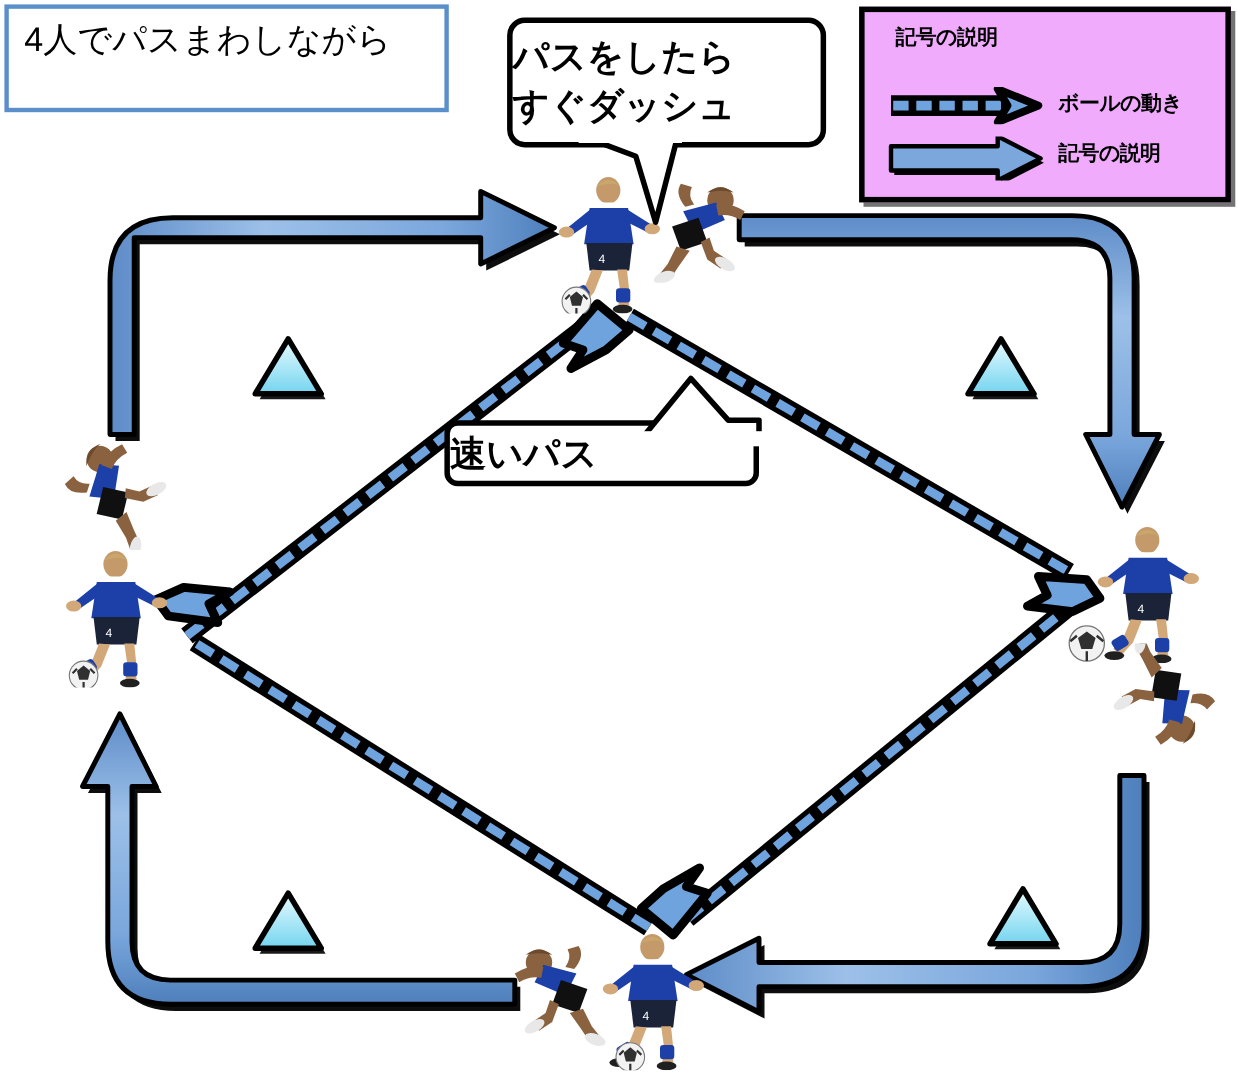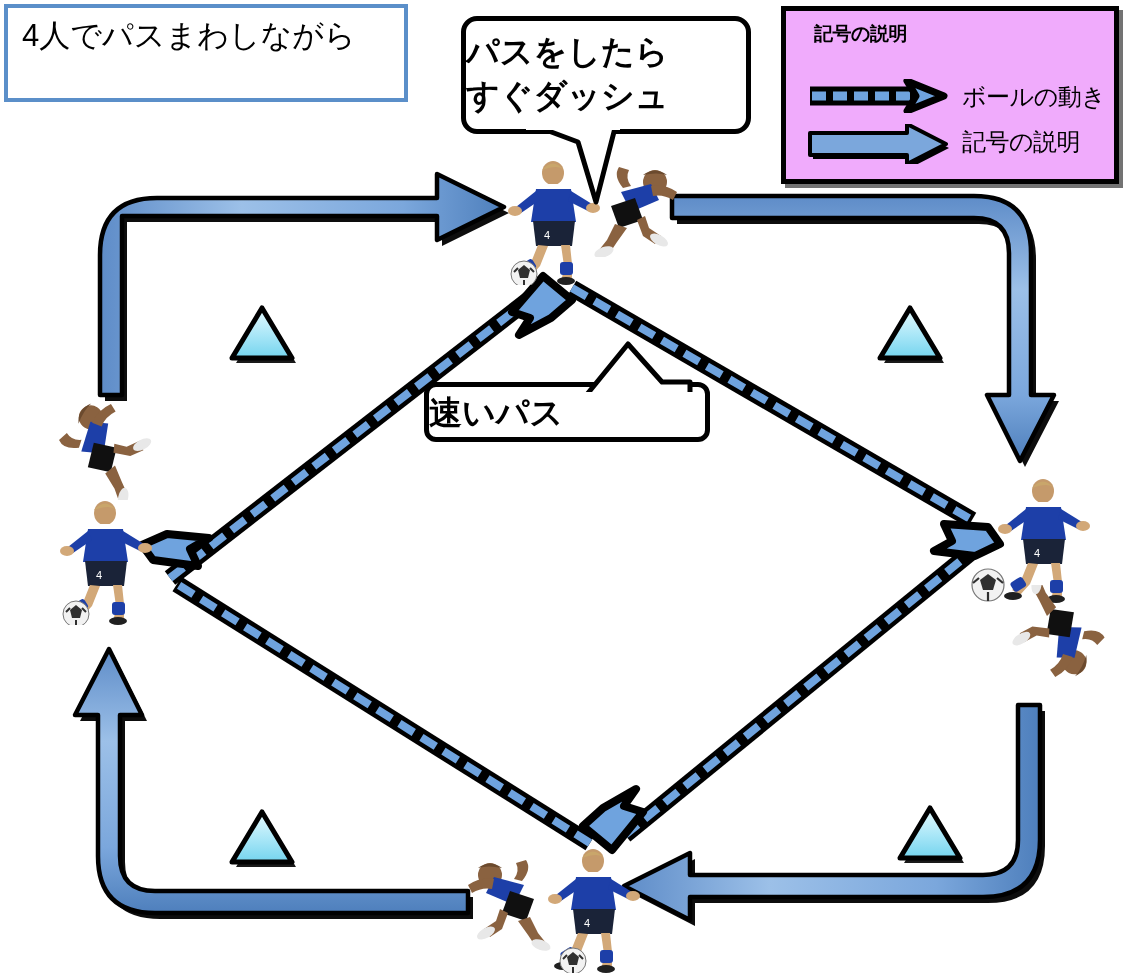--- a/index.html
+++ b/index.html
@@ -58,22 +58,22 @@
     color: #000000;
     letter-spacing: -0.5px;
   }
   .legend-row { position: absolute; }
   #legend-row-ball { left: 18px; top: 68px; }
   #legend-row-player { left: 18px; top: 113px; }
   .legend-label {
     position: absolute;
     left: 158px;
     top: 2px;
-    font-size: 24px;
-    font-weight: normal;
+    font-size: 19px;
+    font-weight: bold;
     color: #000000;
     white-space: nowrap;
     letter-spacing: -0.5px;
   }
   .legend-swatch { position: absolute; left: 0; top: 0; }
 
   
   .bubble {
     position: absolute;
     background: #ffffff;
@@ -91,21 +91,21 @@
     font-weight: bold;
   }
   #bubble-dash {
     left: 461px;
     top: 16px;
     width: 290px;
     height: 118px;
     padding-top: 9px;
   }
   #bubble-pass {
-    left: 424px;
+    left: 404px;
     top: 382px;
     width: 286px;
     height: 60px;
     padding-top: 4px;
     border-radius: 12px;
   }
   .bubble-tail { position: absolute; z-index: 41; }
 
   
   #arrow-layer, #path-layer {

